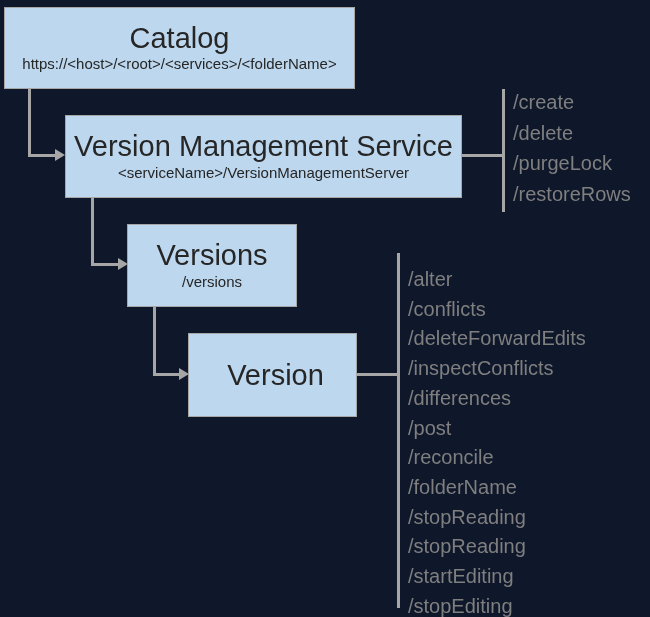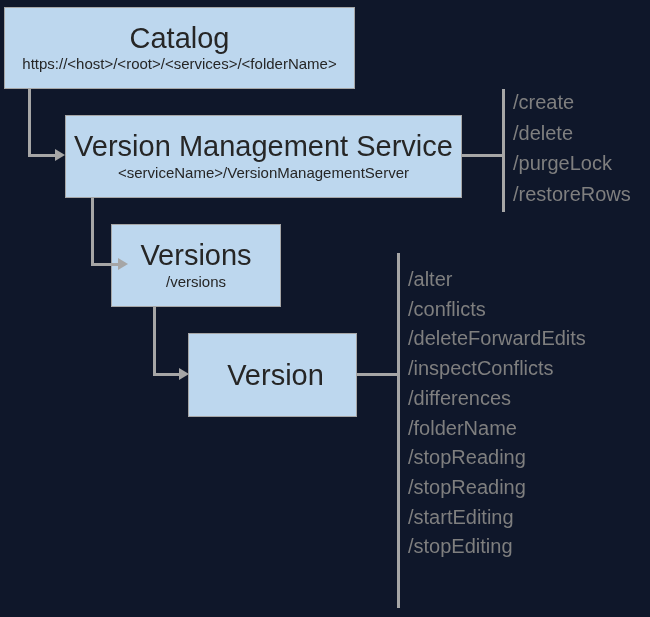--- a/index.html
+++ b/index.html
@@ -71,21 +71,21 @@
   <div class="node" style="left:4px; top:7px; width:351px; height:82px;">
     <div class="node-title">Catalog</div>
     <div class="node-subtitle">https://&lt;host&gt;/&lt;root&gt;/&lt;services&gt;/&lt;folderName&gt;</div>
   </div>
 
   <div class="node" style="left:65px; top:115px; width:397px; height:83px;">
     <div class="node-title">Version Management Service</div>
     <div class="node-subtitle">&lt;serviceName&gt;/VersionManagementServer</div>
   </div>
 
-  <div class="node" style="left:111px; top:224px; width:170px; height:83px;">
+  <div class="node" style="left:127px; top:224px; width:170px; height:83px;">
     <div class="node-title">Versions</div>
     <div class="node-subtitle">/versions</div>
   </div>
 
   <div class="node" style="left:188px; top:333px; width:169px; height:84px;padding-left:6px;">
     <div class="node-title">Version</div>
   </div>
 
   <div class="connector" style="left:28px; top:88px; width:3px; height:69px;"></div>
   <div class="connector" style="left:28px; top:154px; width:27px; height:3px;"></div>
@@ -111,20 +111,22 @@
     <span class="op">/purgeLock</span>
     <span class="op">/restoreRows</span>
   </div>
 
   <div class="ops-list" id="version-ops" style="left:408px; top:265px;">
     <span class="op">/alter</span>
     <span class="op">/conflicts</span>
     <span class="op">/deleteForwardEdits</span>
     <span class="op">/inspectConflicts</span>
     <span class="op">/differences</span>
+    <span class="op">/post</span>
+    <span class="op">/reconcile</span>
     <span class="op">/folderName</span>
     <span class="op">/stopReading</span>
     <span class="op">/stopReading</span>
     <span class="op">/startEditing</span>
     <span class="op">/stopEditing</span>
   </div>
 
 </div>
 
 </body></html>

